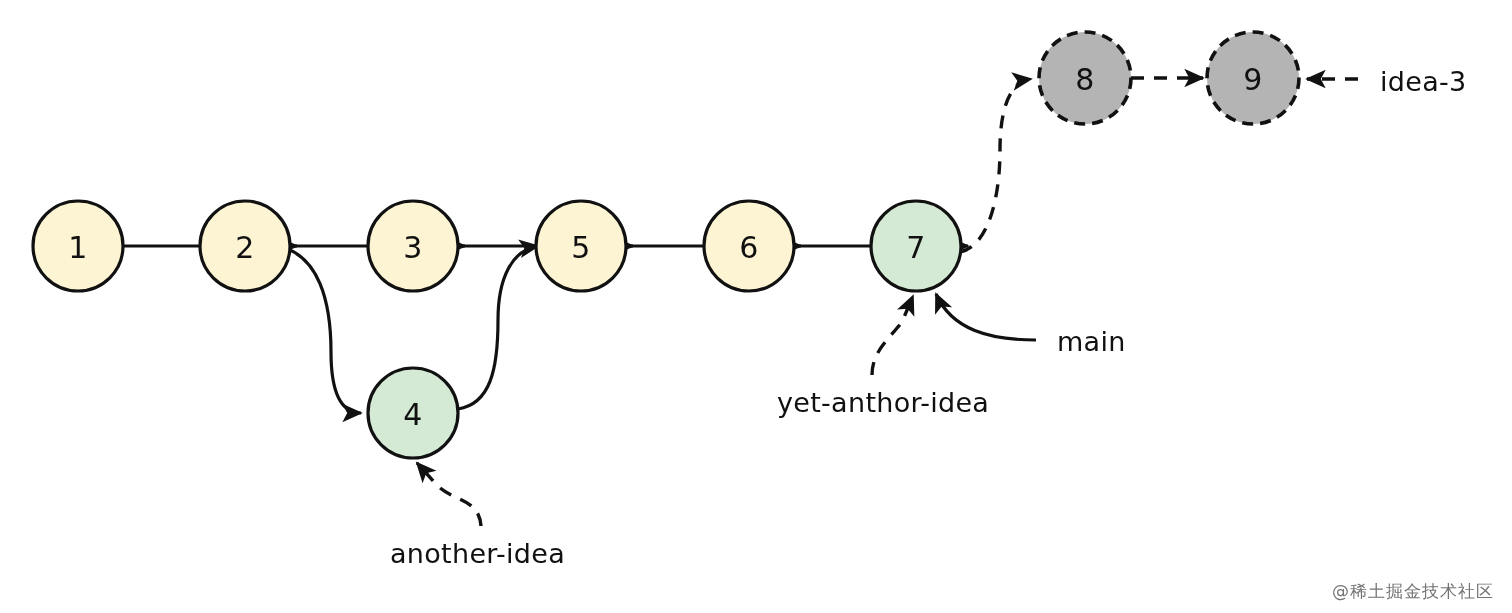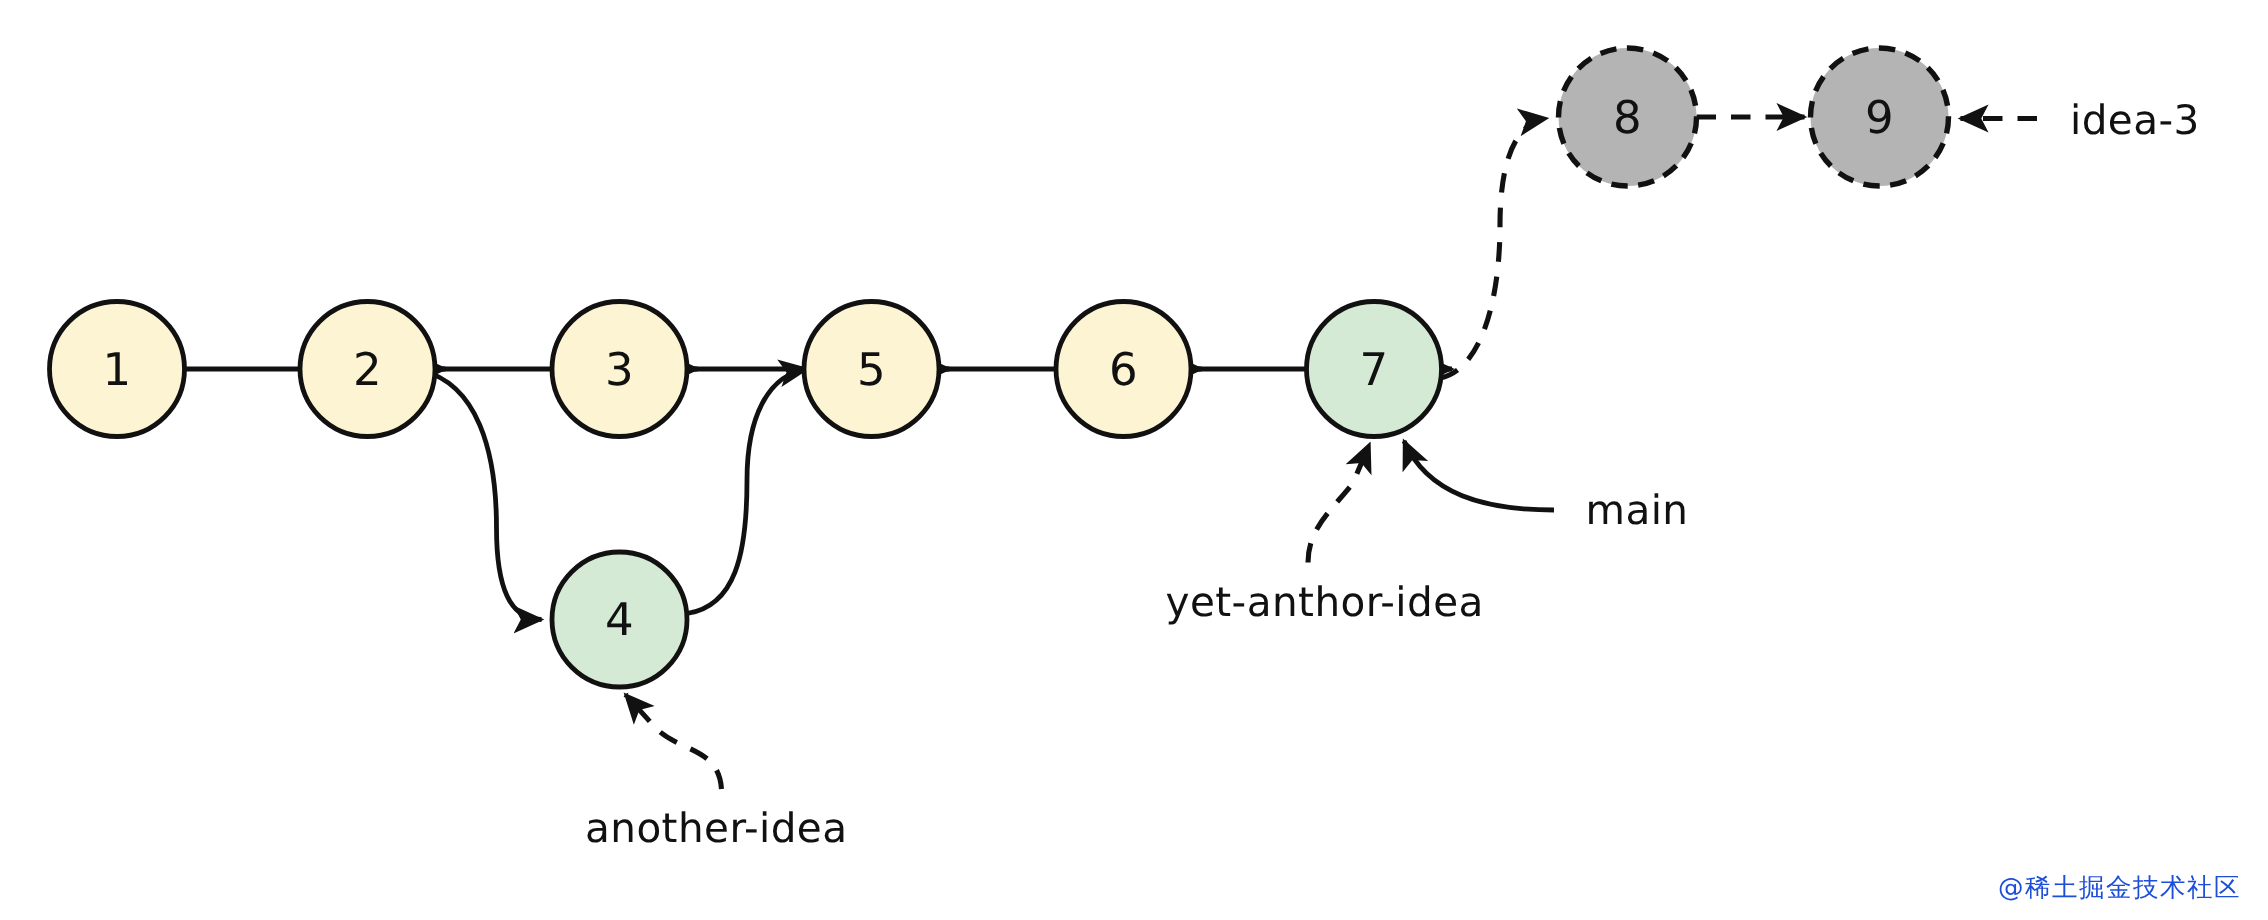--- a/index.html
+++ b/index.html
@@ -71,21 +71,21 @@
     dominant-baseline: central;
     letter-spacing: 0.3px;
   }
   .branch-label.anchor-start { text-anchor: start; }
   .watermark {
     position: absolute;
     right: 18px;
     bottom: 10px;
     font-family: "DejaVu Sans", sans-serif;
     font-size: 17px;
-    color: #1d4ed8;
+    color: #737373;
     letter-spacing: 1px;
     white-space: nowrap;
     user-select: none;
   }
 </style>
 </head>
 <body>
 
 <div id="diagram-root">
 

